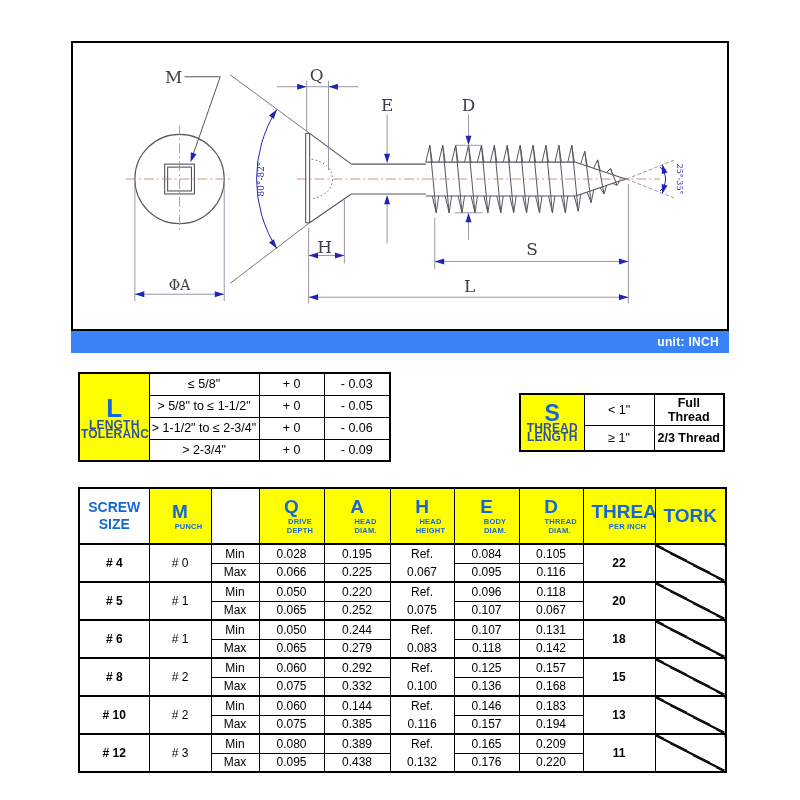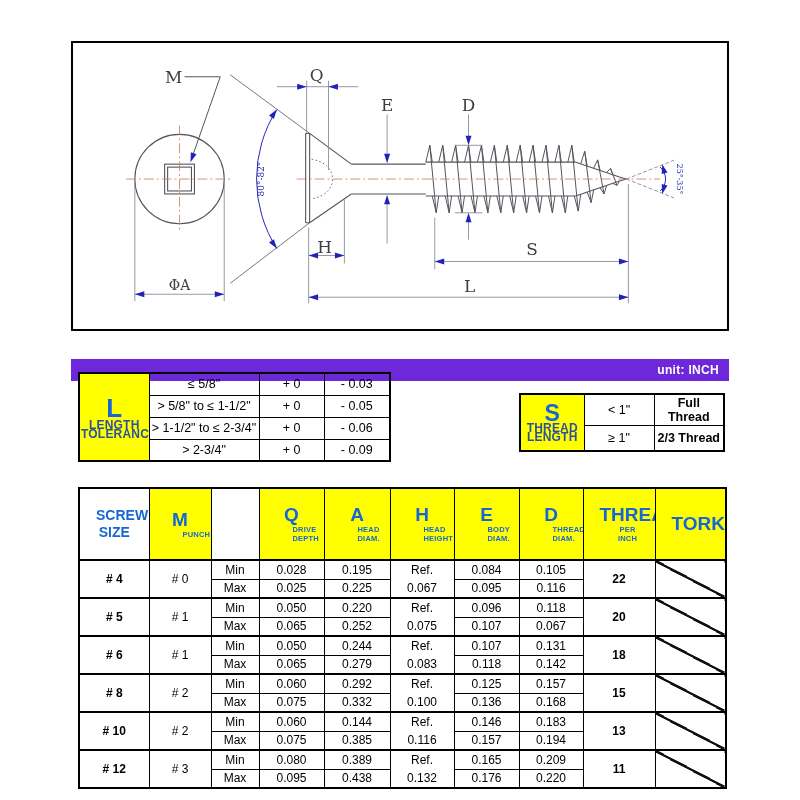--- a/index.html
+++ b/index.html
@@ -1,23 +1,23 @@
 <!DOCTYPE html>
 <html><head>
 <meta charset="utf-8">
 <style>
   html,body{margin:0;padding:0;background:#fff;}
   #sheet{position:relative;width:800px;height:800px;background:#fff;overflow:hidden;
          font-family:"Liberation Sans",sans-serif;color:#000;}
   
   .draw-box{position:absolute;left:71px;top:41px;width:658px;height:290px;
             border:2px solid #000;box-sizing:border-box;background:#fff;}
-  .unit-bar{position:absolute;left:71px;top:331px;width:658px;height:22px;background:#6d28d9;
+  .unit-bar{position:absolute;left:71px;top:331px;width:658px;height:22px;background:#3b82f6;
             box-sizing:border-box;display:flex;align-items:center;justify-content:flex-end;
-            padding-right:10px;margin-top:28px;}
+            padding-right:10px;}
   .unit-bar span{color:#fff;font-weight:bold;font-size:12px;letter-spacing:.3px;}
   svg text{text-anchor:middle;}
   .dlabel{font-family:"DejaVu Serif",serif;font-size:17px;fill:#3d3d46;}
   .dlabel2{font-family:"DejaVu Serif",serif;font-size:14px;fill:#3d3d46;}
   .alabel{font-family:"DejaVu Serif",serif;font-size:9px;fill:#2626b4;}
   .alabel2{font-family:"DejaVu Serif",serif;font-size:8px;fill:#2626b4;}
   
   table{border-collapse:collapse;table-layout:fixed;}
   td,th{box-sizing:border-box;overflow:hidden;}
   .tol-table{position:absolute;left:78px;top:372px;width:311px;}
@@ -25,21 +25,21 @@
   .tol-table{border:2.5px solid #000;}
   .s-table{position:absolute;left:519px;top:393px;width:204px;border:2.5px solid #000;}
   .s-table td{border:1px solid #000;height:25px;font-size:12.5px;text-align:center;vertical-align:middle;}
   .sym-cell{background:#FFFF00;}
   .sym-big{display:block;font-size:26px;font-weight:bold;color:#1667d3;line-height:26px;}
   .sym-big-s{display:block;font-size:23px;font-weight:bold;color:#1667d3;line-height:22px;}
   .sym-sub{display:block;font-size:12px;font-weight:bold;color:#2a52a0;line-height:9.5px;letter-spacing:.2px;}
   .bold{font-weight:bold;}
   
   .spec-table{position:absolute;left:78px;top:487px;width:647px;border:2.5px solid #000;}
-  .spec-table th{border:1px solid #000;height:48px;vertical-align:middle;text-align:center;padding:16px;}
+  .spec-table th{border:1px solid #000;height:48px;vertical-align:middle;text-align:center;padding:8px;}
   .spec-table td{border:1px solid #000;height:18px;font-size:12px;text-align:center;vertical-align:middle;padding:0;}
   .spec-table .yh{background:#FFFF00;}
   .hd-big{display:block;font-size:19px;font-weight:bold;color:#1667d3;line-height:20px;}
   .hd-sub{display:block;font-size:7.5px;font-weight:bold;color:#1667d3;line-height:9px;letter-spacing:.2px;margin-left:17px;}
   .hd-screw{display:block;font-size:14px;font-weight:bold;color:#1667d3;line-height:17px;}
   .c-size{font-size:13.5px;font-weight:bold;}
   .c-punch{font-size:12px;}
   .c-mm{font-size:10.5px;}
   .c-tpi{font-size:13px;font-weight:bold;}
   .sub-min .dv{border-bottom:1px solid #000;}
@@ -288,21 +288,21 @@
         <div>Ref.</div>
         <div>0.067</div>
       </td>
       <td class="dv">0.084</td>
       <td class="dv">0.105</td>
       <td rowspan="2" class="c-tpi">22</td>
       <td rowspan="2" class="tork-cell"></td>
     </tr>
     <tr>
       <td class="c-mm">Max</td>
-      <td>0.025</td>
+      <td>0.066</td>
       <td>0.225</td>
       <td>0.095</td>
       <td>0.116</td>
     </tr>
 
     <tr class="sub-min block-start">
       <td rowspan="2" class="c-size"># 5</td>
       <td rowspan="2" class="c-punch"># 1</td>
       <td class="c-mm dv">Min</td>
       <td class="dv">0.050</td>

